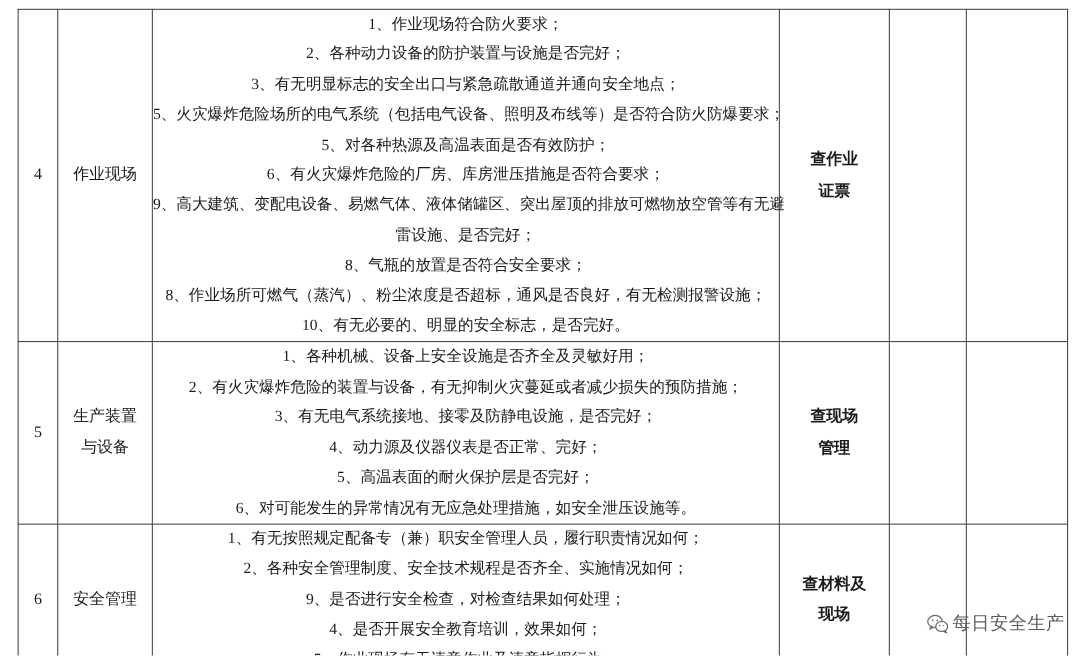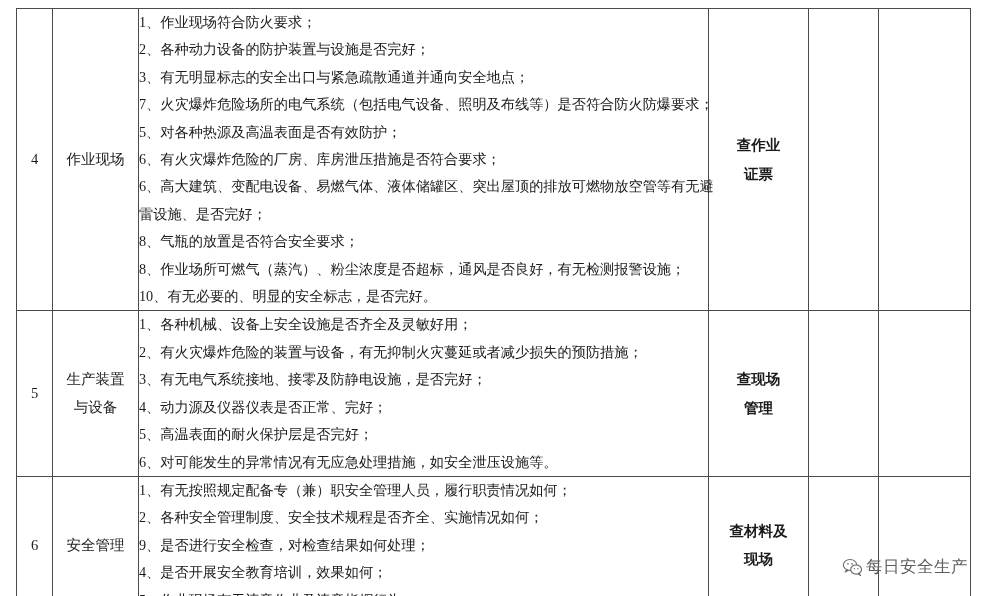--- a/index.html
+++ b/index.html
@@ -25,20 +25,21 @@
     border-collapse: collapse;
     table-layout: fixed;
     width: 954px;
     margin: 8px 0 0 16px;
     border: 1px solid #4a4a4a;
   }
   table.checklist td {
     border: 1px solid #4a4a4a;
     vertical-align: middle;
     padding: 0;
+    text-align: center;
   }
   .col-no       { width: 36px; }
   .col-item     { width: 86px; }
   .col-content  { width: 570px; }
   .col-method   { width: 100px; }
   .col-blank1   { width: 70px; }
   .col-blank2   { width: 92px; }
 
   .cell-no {
     text-align: center;
@@ -118,24 +119,24 @@
 
       <tr class="row-4">
         <td class="cell-no">4</td>
         <td class="cell-item">
           <span class="line">作业现场</span>
         </td>
         <td class="cell-content">
           <span class="line">1、作业现场符合防火要求；</span>
           <span class="line">2、各种动力设备的防护装置与设施是否完好；</span>
           <span class="line">3、有无明显标志的安全出口与紧急疏散通道并通向安全地点；</span>
-          <span class="line">7、火灾爆炸危险场所的电气系统（包括电气设备、照明及布线等）是否符合防火防爆要求；</span>
+          <span class="line">5、火灾爆炸危险场所的电气系统（包括电气设备、照明及布线等）是否符合防火防爆要求；</span>
           <span class="line">5、对各种热源及高温表面是否有效防护；</span>
           <span class="line">6、有火灾爆炸危险的厂房、库房泄压措施是否符合要求；</span>
-          <span class="line">6、高大建筑、变配电设备、易燃气体、液体储罐区、突出屋顶的排放可燃物放空管等有无避</span>
+          <span class="line">9、高大建筑、变配电设备、易燃气体、液体储罐区、突出屋顶的排放可燃物放空管等有无避</span>
           <span class="line">雷设施、是否完好；</span>
           <span class="line">8、气瓶的放置是否符合安全要求；</span>
           <span class="line">8、作业场所可燃气（蒸汽）、粉尘浓度是否超标，通风是否良好，有无检测报警设施；</span>
           <span class="line">10、有无必要的、明显的安全标志，是否完好。</span>
         </td>
         <td class="cell-method">
           <span class="line">查作业</span>
           <span class="line">证票</span>
         </td>
         <td class="cell-blank"></td>

